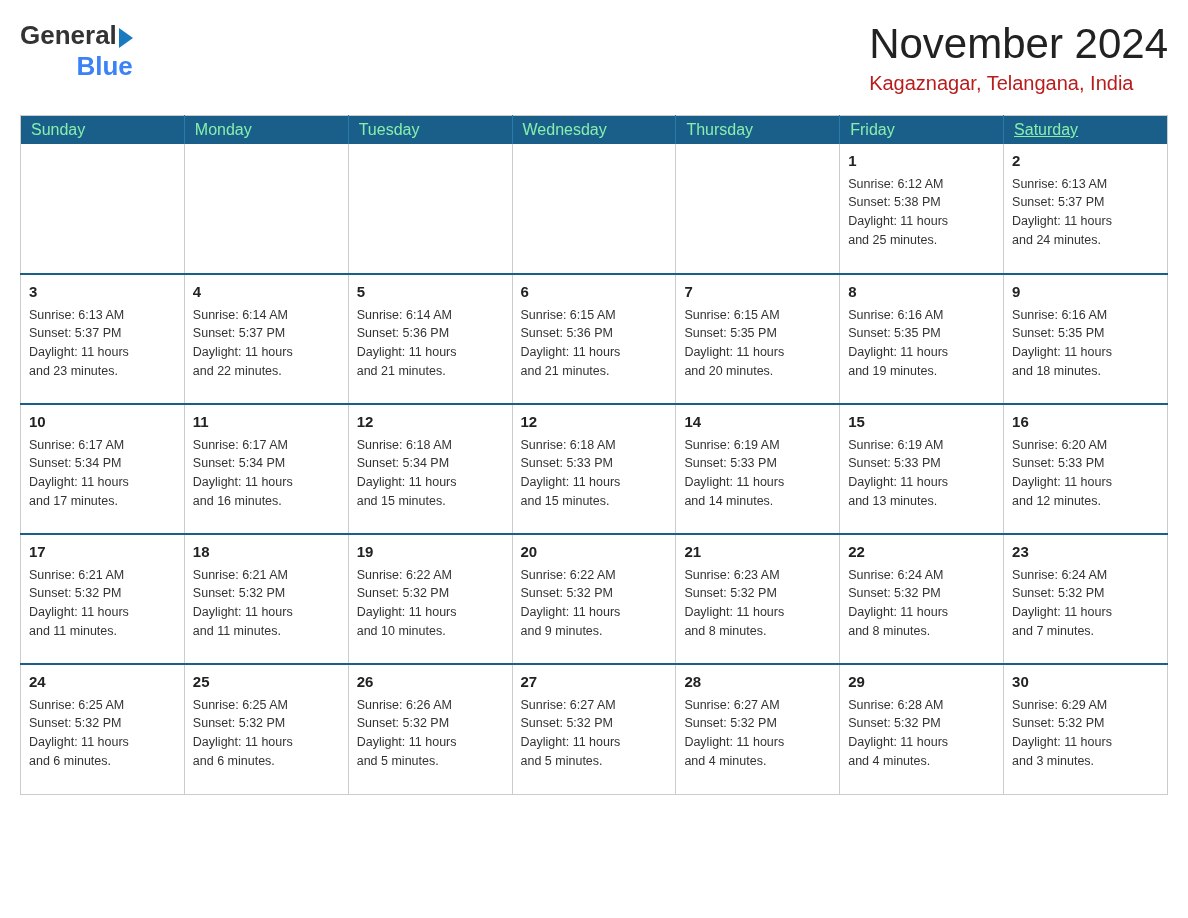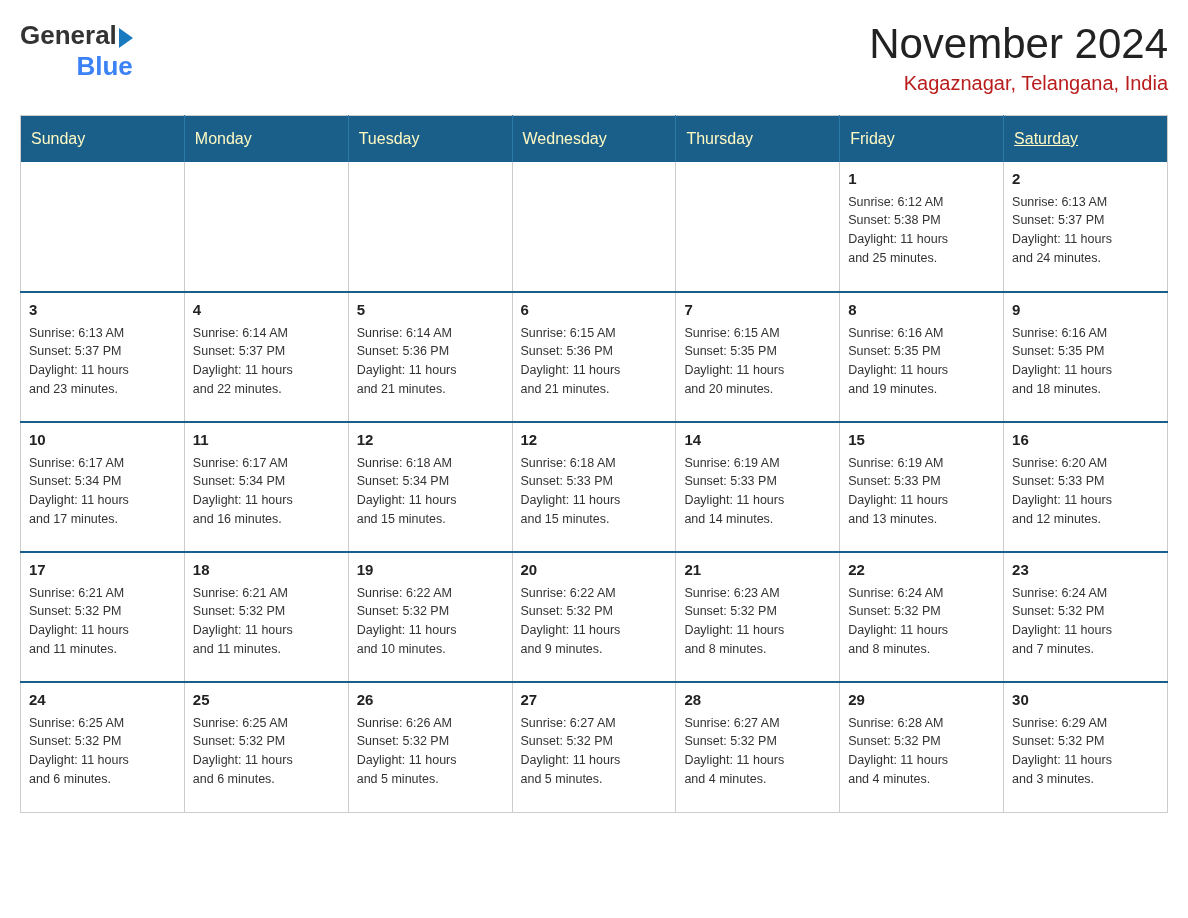--- a/index.html
+++ b/index.html
@@ -40,43 +40,42 @@
       margin-left: 2px;
       margin-top: 4px;
     }
     .logo-blue {
       font-size: 26px;
       font-weight: bold;
       color: #3b82f6;
       margin-left: 4px;
     }
     .title-section {
-      text-align: right;
       margin-left: 8px;
     }
     .month-title {
       font-size: 42px;
       font-weight: normal;
       color: #222;
     }
     .location-title {
       font-size: 20px;
       color: #b91c1c;
       margin-top: 4px;
     }
     .calendar {
       width: 100%;
       border-collapse: collapse;
       border: 1px solid #ccc;
     }
     .calendar th {
       background-color: #1a5f8a;
-      color: #fef9c3;
+      color: #86efac;
       text-align: left;
-      padding: 14px 10px;
+      padding: 5px 10px;
       font-size: 16px;
       font-weight: normal;
       border-right: 1px solid #2a7aaa;
     }
     .calendar th:last-child {
       border-right: none;
       text-decoration: underline;
     }
     .calendar td {
       vertical-align: top;

